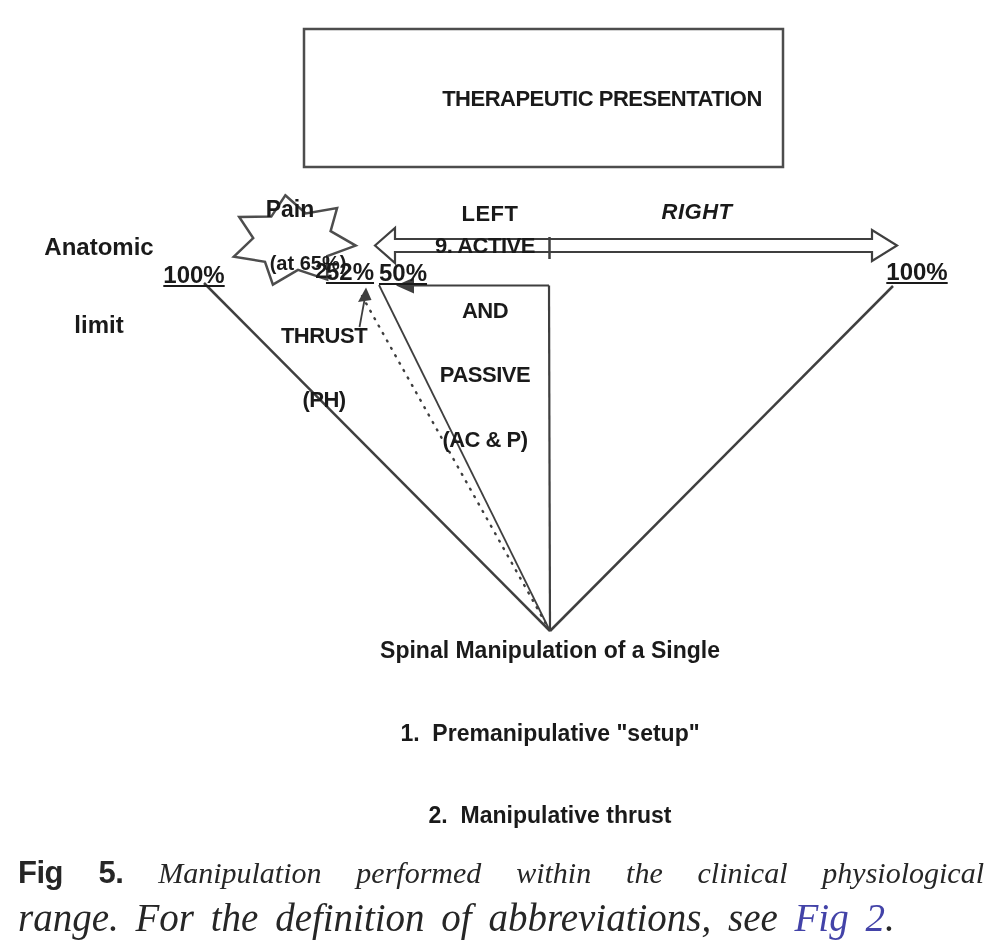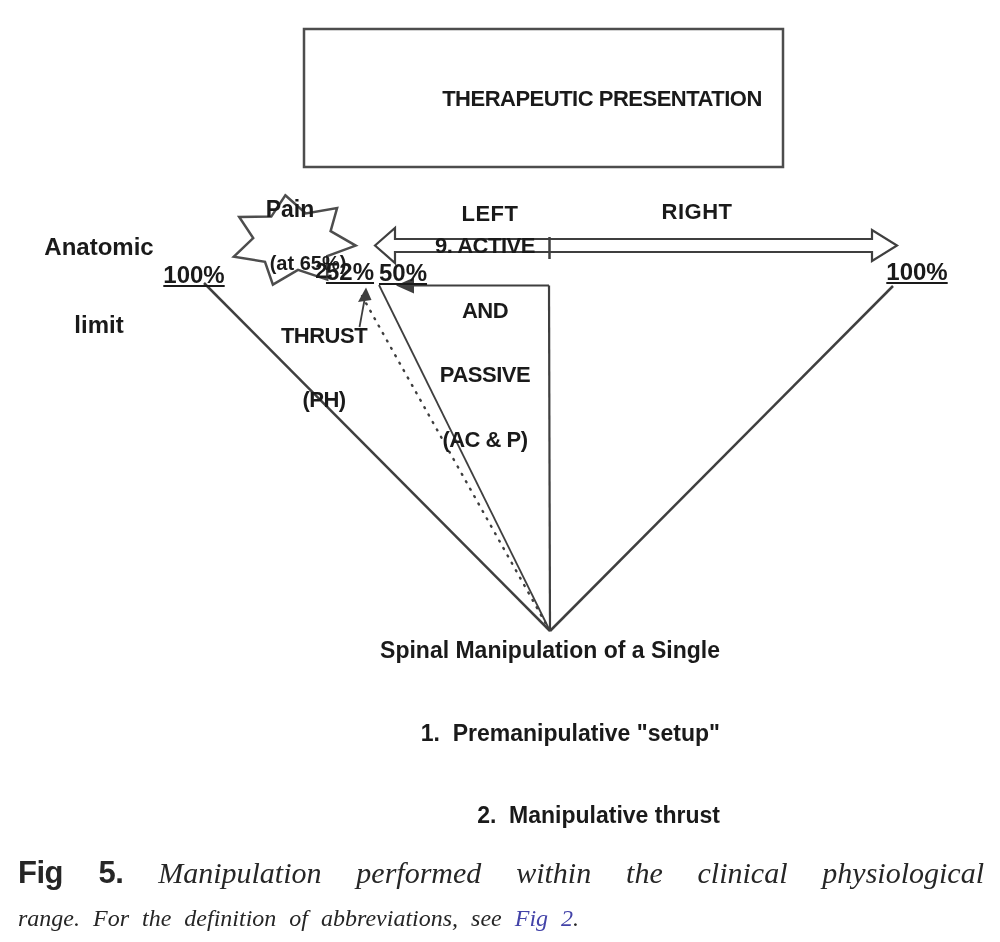--- a/index.html
+++ b/index.html
@@ -43,21 +43,21 @@
     color:#262626;
   }
   .cap-line1{
     text-align:justify;
     height:46px;overflow:hidden;
     line-height:42px;
     font-size:30px;
   }
   .cap-line1::after{content:"";display:inline-block;width:100%;height:0;}
   .cap-line2{
-    font-size:24px;line-height:40px;
+    font-size:39px;line-height:40px;
     word-spacing:7px;
   }
   .figlab{
     font-family:"Liberation Sans","DejaVu Sans",sans-serif;
     font-weight:bold;font-style:normal;font-size:31px;
     letter-spacing:-0.5px;
   }
   .ital{font-style:italic;margin-top:24px;}
   .figlink{font-style:italic;color:var(--link-blue);text-decoration:none;cursor:pointer;}
 </style>
@@ -91,21 +91,21 @@
 
     <line x1="359.5" y1="327" x2="364.5" y2="300" stroke="currentColor" stroke-width="1.8"></line>
     <polygon points="366,287.5 358,302 371.5,300" fill="currentColor"></polygon>
   </svg>
 
   <div class="blk title-text" style="left:554px;top:99px;margin-left:48px;">
     <div>THERAPEUTIC PRESENTATION</div>
   </div>
 
   <div class="lbl dir" style="left:460px;top:214px;margin-left:30px;">LEFT</div>
-  <div class="lbl dir" style="left:697px;top:212px;">RIGHT</div>
+  <div class="lbl dir" style="left:697px;top:212px;font-style:italic;">RIGHT</div>
 
   <div class="blk anat" style="left:99px;top:286px;">
     <div>Anatomic</div>
     <div>limit</div>
   </div>
 
   <div class="lbl pct" style="left:194px;top:275px;">100%</div>
   <div class="lbl pct" style="left:350px;top:272px;">52%</div>
   <div class="lbl pct" style="left:403px;top:273px;">50%</div>
   <div class="lbl pct" style="left:917px;top:272px;">100%</div>
@@ -121,21 +121,21 @@
     <div>(PH)</div>
   </div>
 
   <div class="blk annot" style="left:485px;top:342px;">
     <div>9. ACTIVE</div>
     <div>AND</div>
     <div>PASSIVE</div>
     <div>(AC &amp; P)</div>
   </div>
 
-  <div class="blk note" style="left:550px;top:733px;text-align:right;">
+  <div class="blk note" style="left:550px;top:733px;">
     <div>Spinal Manipulation of a Single</div>
     <div>1.  Premanipulative "setup"</div>
     <div>2.  Manipulative thrust</div>
   </div>
 
   <div class="caption">
     <div class="cap-line1"><span class="figlab">Fig 5.</span> <span class="ital">Manipulation performed within the clinical physiological</span></div>
     <div class="cap-line2"><span class="ital">range. For the definition of abbreviations, see </span><a class="figlink">Fig 2</a><span class="ital">.</span></div>
   </div>
 

